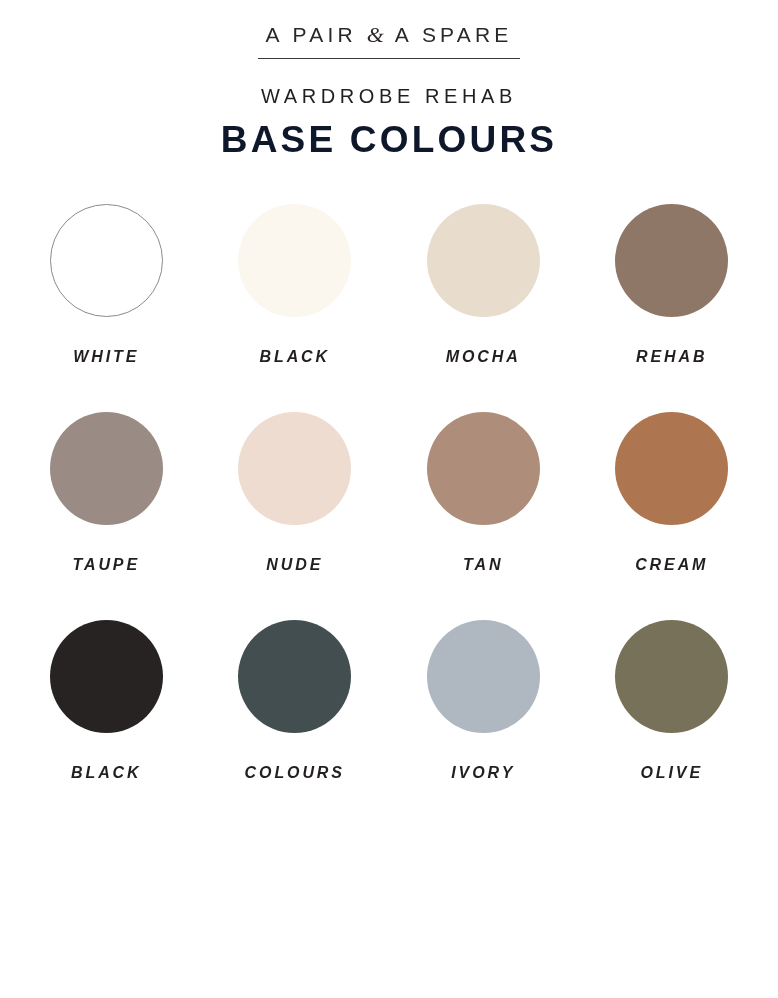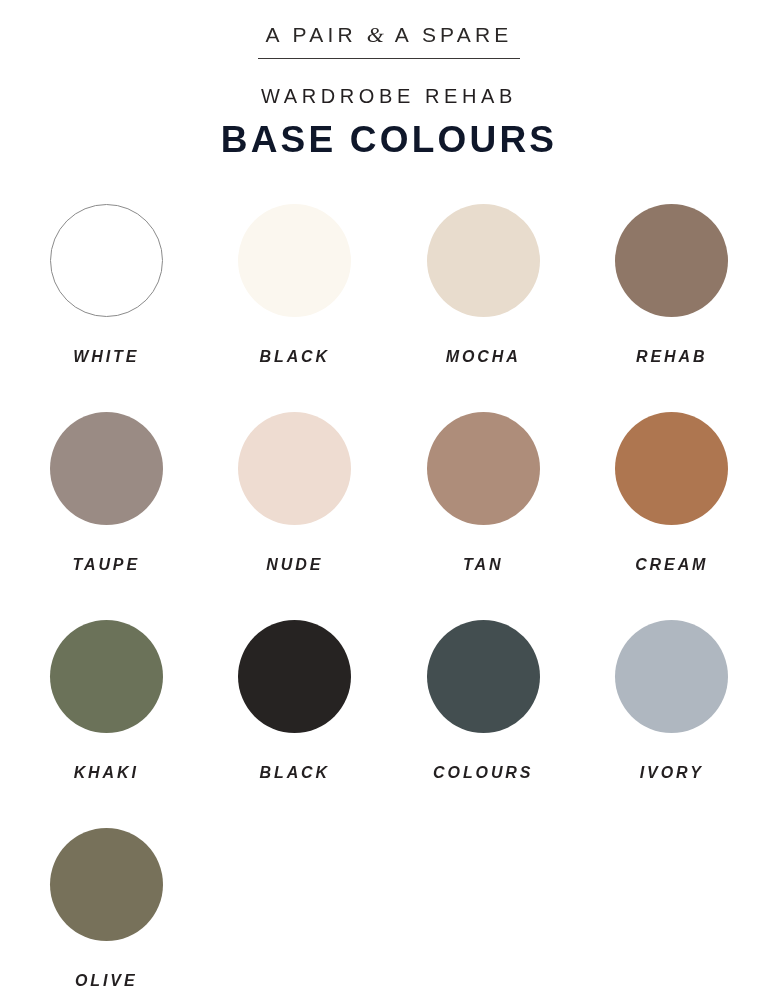--- a/index.html
+++ b/index.html
@@ -157,24 +157,20 @@
       <div class="dot" style="background: rgb(174, 141, 122);"></div>
       <div class="swatch-label">TAN</div>
     </div>
 
     <div class="cell">
       <div class="dot" style="background: rgb(174, 118, 80);"></div>
       <div class="swatch-label">CREAM</div>
     </div>
 
 
-    <div class="cell">
-      <div class="dot" style="background: rgb(107, 114, 89);"></div>
-      <div class="swatch-label">KHAKI</div>
-    </div>
 
     <div class="cell">
       <div class="dot" style="background: rgb(38, 35, 34);"></div>
       <div class="swatch-label">BLACK</div>
     </div>
 
     <div class="cell">
       <div class="dot" style="background: rgb(67, 78, 80);"></div>
       <div class="swatch-label">COLOURS</div>
     </div>

